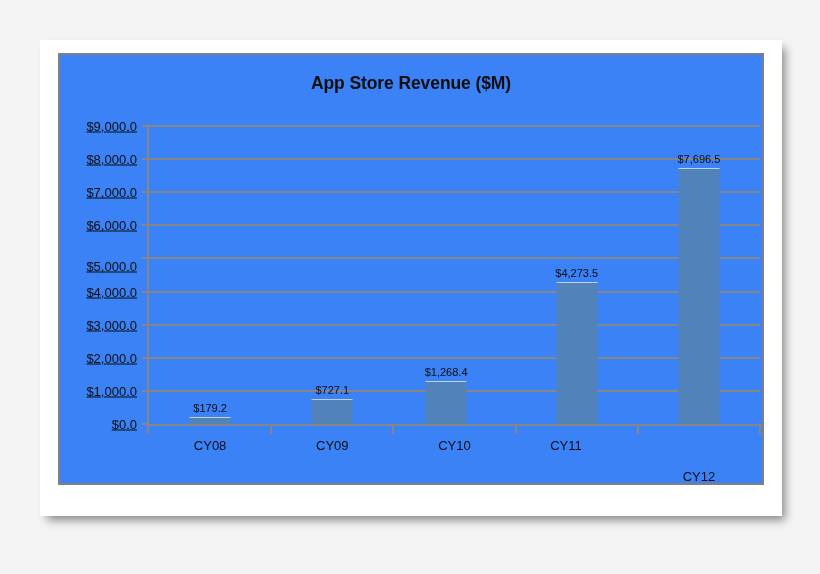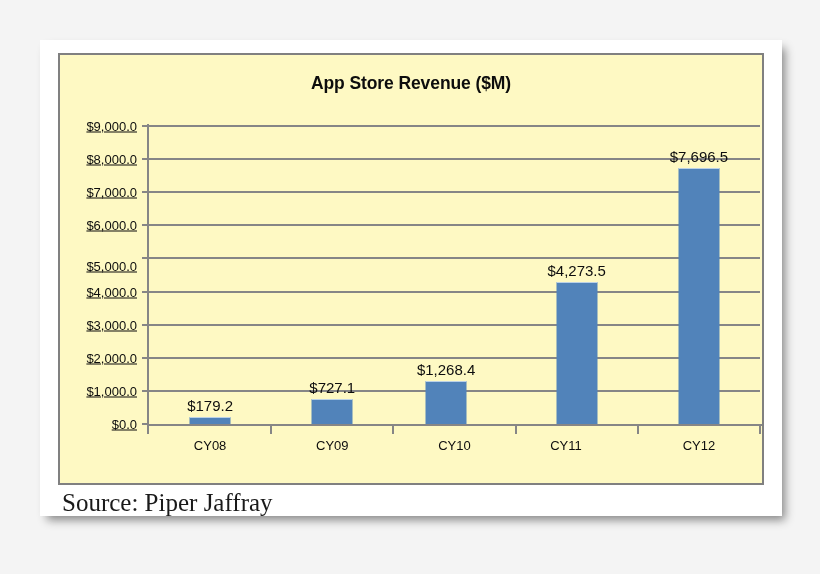--- a/index.html
+++ b/index.html
@@ -29,21 +29,21 @@
 
   
   #chart-frame {
     position: absolute;
     left: 18px;
     top: 13px;
     width: 706px;
     height: 432px;
     border: 2px solid #808080;
     box-sizing: border-box;
-    background: #fef9c3;
+    background: #3b82f6;
   }
 
   
   #chart-title {
     position: absolute;
     left: 0;
     top: 18px;
     width: 100%;
     text-align: center;
     font-size: 17.5px;
@@ -121,21 +121,21 @@
     transform: translateX(-50%);
     width: 41px;
     background: #5183ba;
     border-top: 1px solid #bcd2e6;
   }
   .bar-value {
     position: absolute;
     left: 50%;
     transform: translateX(-50%);
     white-space: nowrap;
-    font-size: 15px;
+    font-size: 11px;
     color: #0d0d0d;
   }
 
   
   .xtick {
     position: absolute;
     top: 300px;
     width: 2px;
     height: 8px;
     background: #868686;
@@ -224,26 +224,25 @@
           <div class="bar-slot" style="left: 488.8px; width: 122.2px;">
             <div class="bar" style="height: 254.84px;"></div>
             <div class="bar-value" style="bottom: 258.84px;">$7,696.5</div>
           </div>
         </div>
       <div id="xaxis-layer">
           <div class="xlabel" style="left: 61.1px;">CY08</div>
           <div class="xlabel" style="left: 183.3px;">CY09</div>
           <div class="xlabel" style="left: 305.5px;">CY10</div>
           <div class="xlabel" style="left: 417px;">CY11</div>
-          <div class="xlabel" style="left: 549.9px;">CY12</div>
+          <div class="xlabel" style="left: 549.9px; margin-top: 31px;">CY12</div>
           <div class="xtick" style="left: -2px;"></div>
           <div class="xtick" style="left: 121.2px;"></div>
           <div class="xtick" style="left: 243.4px;"></div>
           <div class="xtick" style="left: 365.6px;"></div>
           <div class="xtick" style="left: 487.8px;"></div>
           <div class="xtick" style="left: 610px;"></div>
         </div>
     </div>
 
   </div>
 
-  <div id="source-text">Source: Piper Jaffray</div>
 </div>
 
 </body></html>

